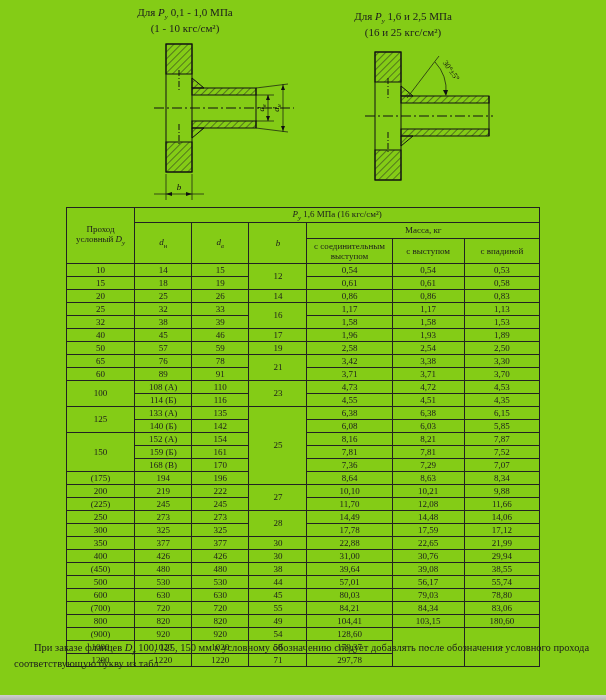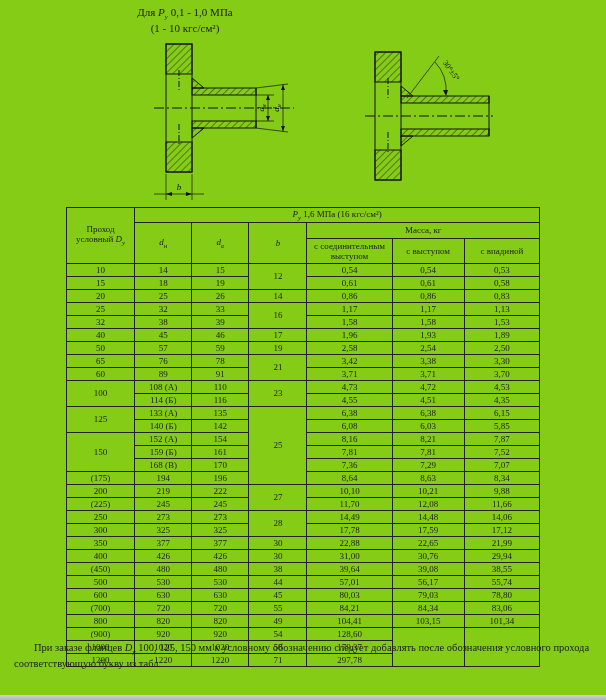--- a/index.html
+++ b/index.html
@@ -26,20 +26,24 @@
   .hatchline{stroke:#222;stroke-width:1;}
 </style>
 </head>
 <body>
 
 <div class="page">
 
   <div class="fig-title" style="left:85px;top:6px;width:200px;">
     <div><span>Для </span><i><span>P</span><sub>у</sub></i><span> 0,1 - 1,0 МПа</span></div>
     <div>(1 - 10 кгс/см²)</div>
+  </div>
+  <div class="fig-title" style="left:328px;top:10px;width:150px;">
+    <div><span>Для </span><i><span>P</span><sub>у</sub></i><span> 1,6 и 2,5 МПа</span></div>
+    <div>(16 и 25 кгс/см²)</div>
   </div>
 
   <svg class="drawing" style="left:126px;top:42px;" width="180" height="162" viewBox="0 0 180 162">
     <defs>
       <pattern id="h1" patternUnits="userSpaceOnUse" width="5" height="5" patternTransform="rotate(45)">
         <line class="hatchline" x1="0" y1="0" x2="0" y2="5"></line>
       </pattern>
     </defs>
 
     <rect x="40" y="2" width="26" height="128" fill="none" stroke="#111"></rect>
@@ -369,21 +373,21 @@
           <td>84,34</td>
           <td>83,06</td>
         </tr>
         <tr>
           <td>800</td>
           <td>820</td>
           <td>820</td>
           <td>49</td>
           <td>104,41</td>
           <td>103,15</td>
-          <td>101,34</td>
+          <td>180,60</td>
         </tr>
         <tr>
           <td>(900)</td>
           <td>920</td>
           <td>920</td>
           <td>54</td>
           <td>128,60</td>
           <td rowspan="3">-</td>
           <td rowspan="3">-</td>
         </tr>

